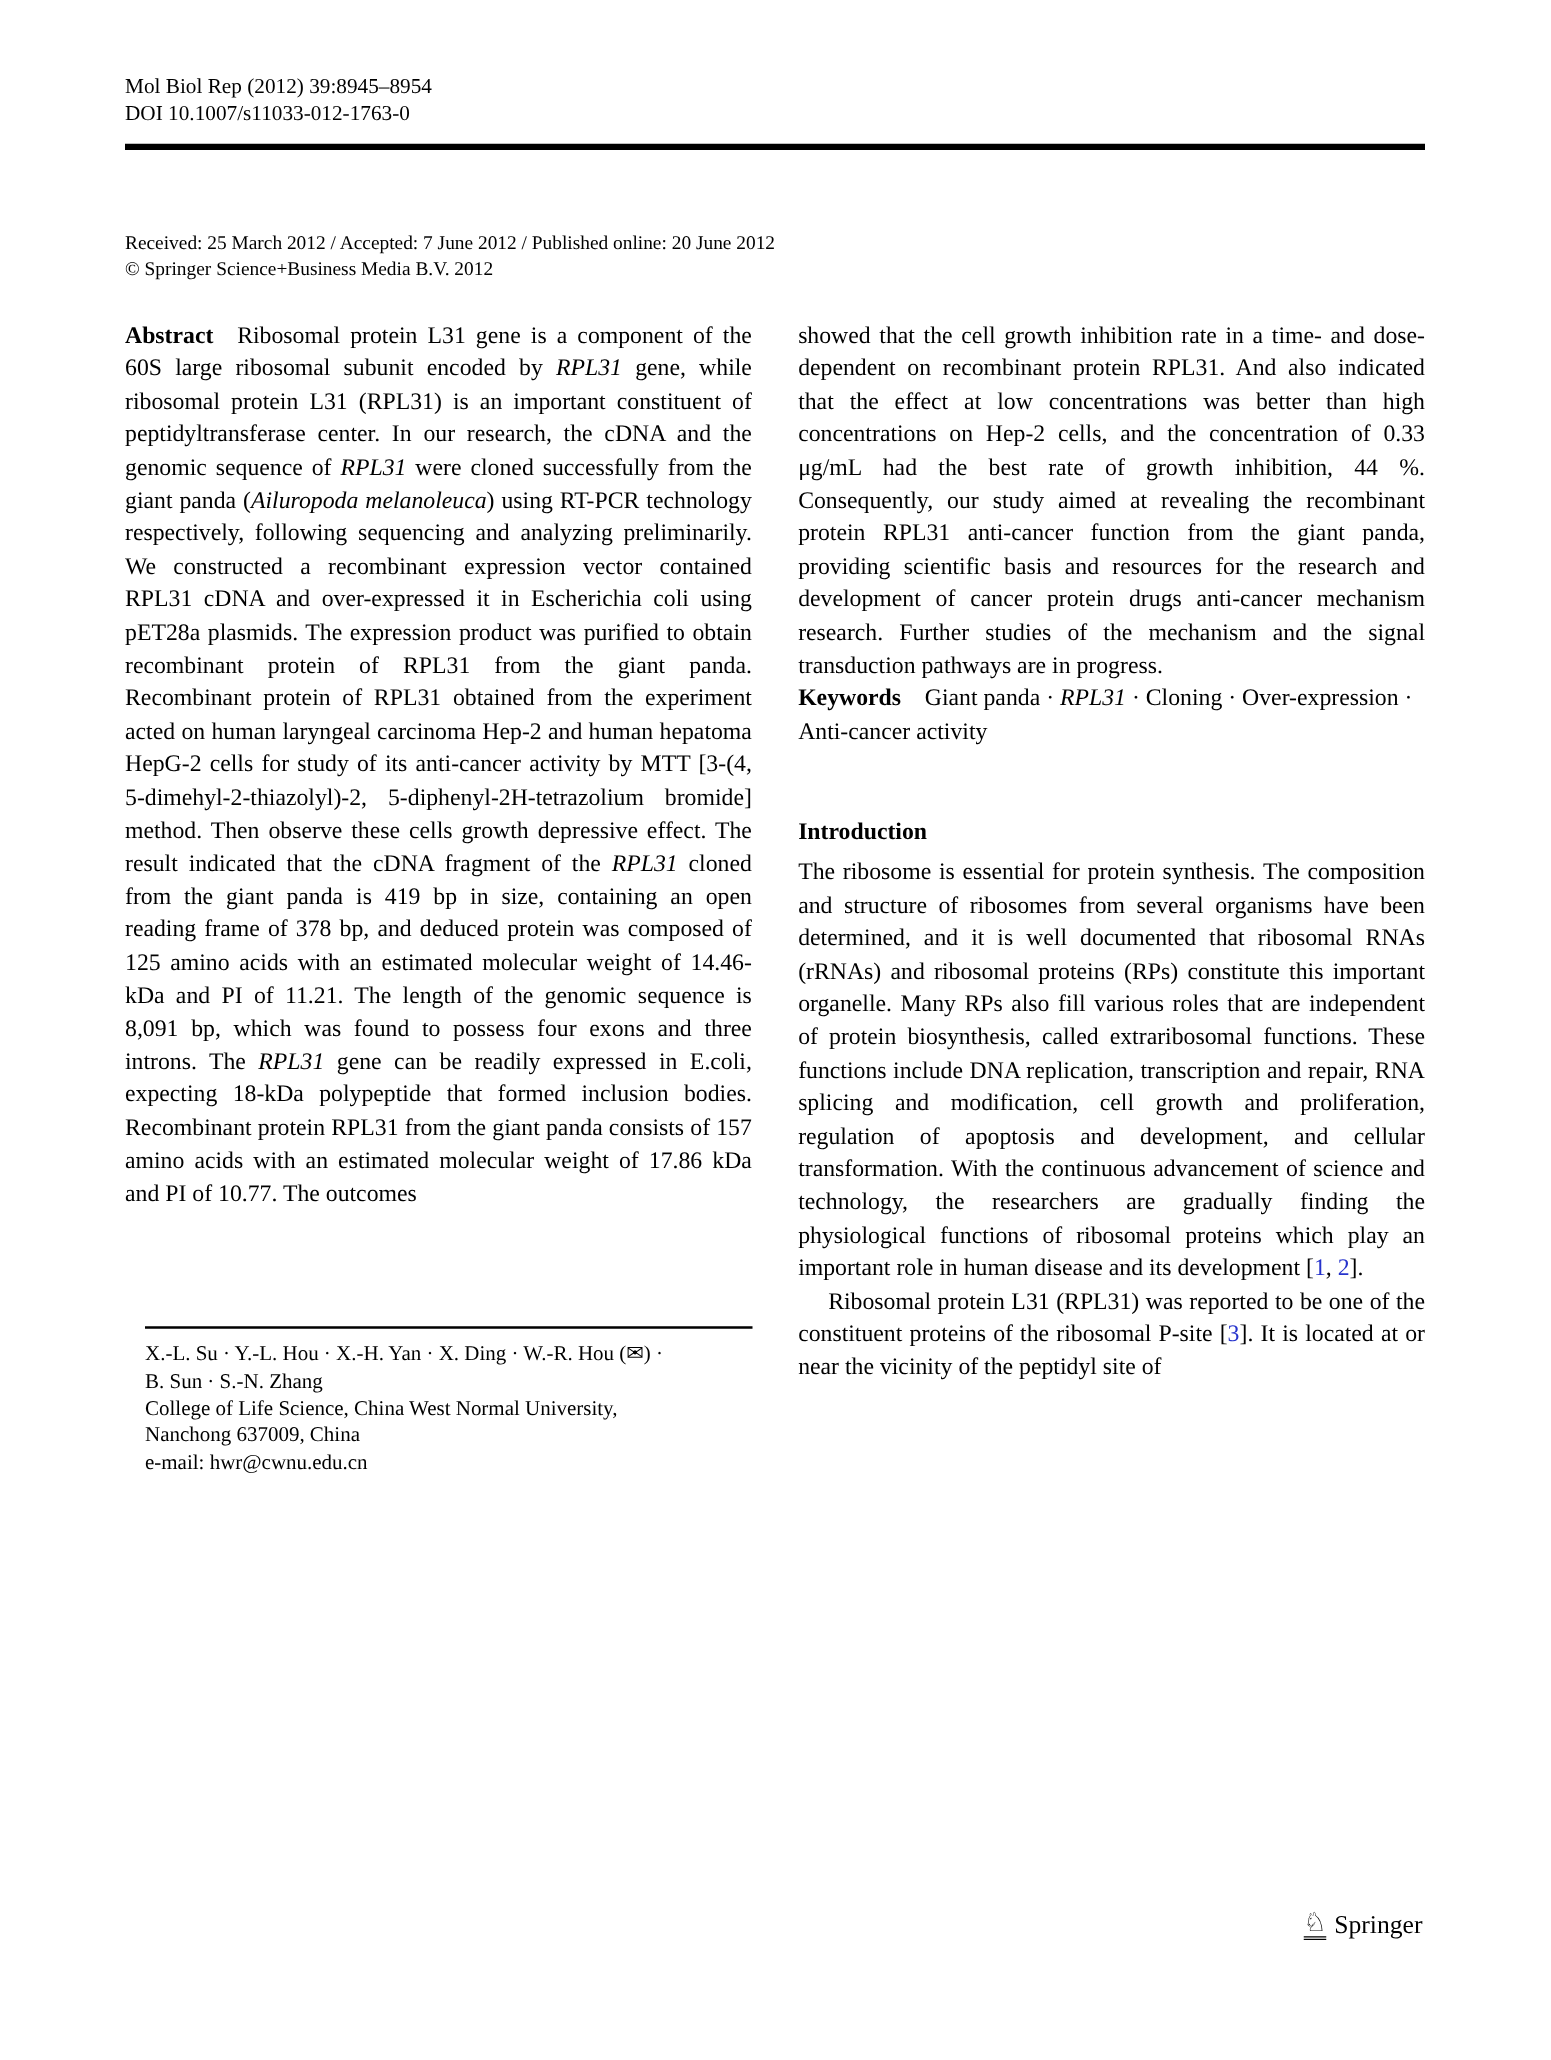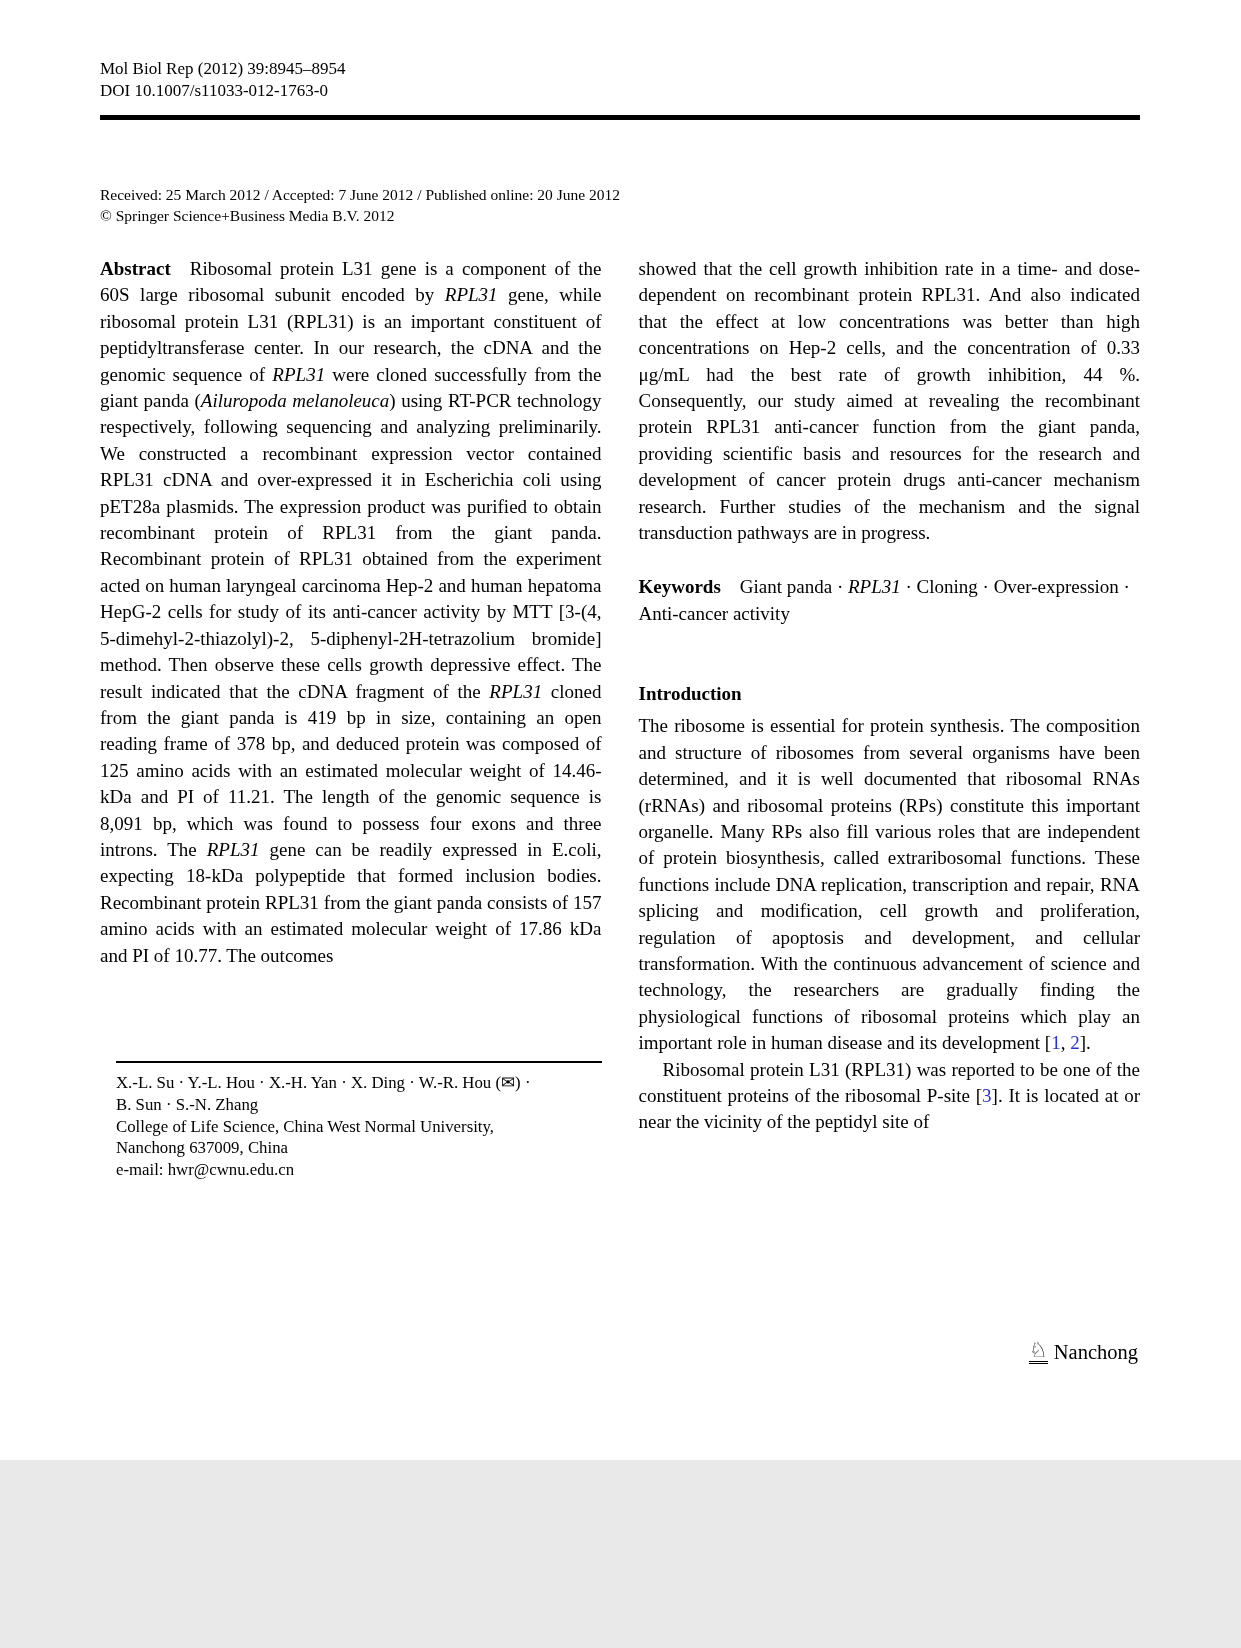--- a/index.html
+++ b/index.html
@@ -1,40 +1,40 @@
 <!DOCTYPE html>
 <html><head>
 <meta charset="utf-8">
 <style>
   * { margin:0; padding:0; box-sizing:border-box; }
   html,body { background:#e9e9e9; }
   .page {
     position:relative;
-    width:1241px; height:1460px;
+    width:1241px; height:1648px;
     margin:0 auto;
     background:#ffffff;
     color:#000;
     font-family:"Liberation Serif","DejaVu Serif",serif;
     padding:0 101px 0 100px;
     overflow:hidden;
   }
   .journal-header { padding-top:58px; font-size:17px; line-height:22px; }
   .header-rule { margin-top:13px; height:5px; background:#000; }
   .title {
     margin-top:86px;
     font-size:30px; font-weight:bold; line-height:39px;
     letter-spacing:0.2px;
   }
   .authors { margin-top:42px; font-size:18.5px; font-weight:bold; line-height:25.5px; }
   .received { margin-top:64px; font-size:15.5px; line-height:21px; }
   .columns { display:flex; gap:37px; margin-top:30px; }
   .col { width:502px; }
   .col-left { position:relative; height:925px; }
   .body-text { font-size:19px; line-height:26.4px; text-align:justify; }
-  .keywords { margin-top:28px; text-align:left; }
+  .keywords { text-align:left; }
   .section-heading { margin-top:54px; font-size:19px; font-weight:bold; line-height:26px; }
   .para-after-heading { margin-top:6px; }
   .indented { text-indent:24px; }
   .footnote { position:absolute; left:16px; right:0; bottom:0; }
   .footnote-rule { height:2px; background:#000; margin-bottom:9px; }
   .footnote-text { font-size:16.8px; line-height:21.8px; }
   .springer-logo {
     position:absolute; right:103px; bottom:96px;
     font-size:20.5px; line-height:24px;
     display:flex; align-items:center; gap:6px;
@@ -74,16 +74,16 @@
       <p class="body-text keywords"><span style="font-weight: bold;">Keywords</span><span> Giant panda · </span><span style="font-style: italic;">RPL31</span><span> · Cloning · Over-expression · Anti-cancer activity</span></p>
       <h2 class="section-heading">Introduction</h2>
       <p class="body-text para-after-heading"><span>The ribosome is essential for protein synthesis. The composition and structure of ribosomes from several organisms have been determined, and it is well documented that ribosomal RNAs (rRNAs) and ribosomal proteins (RPs) constitute this important organelle. Many RPs also fill various roles that are independent of protein biosynthesis, called extraribosomal functions. These functions include DNA replication, transcription and repair, RNA splicing and modification, cell growth and proliferation, regulation of apoptosis and development, and cellular transformation. With the continuous advancement of science and technology, the researchers are gradually finding the physiological functions of ribosomal proteins which play an important role in human disease and its development [</span><span style="color: rgb(38, 51, 204);">1</span><span>, </span><span style="color: rgb(38, 51, 204);">2</span><span>].</span></p>
       <p class="body-text indented"><span>Ribosomal protein L31 (RPL31) was reported to be one of the constituent proteins of the ribosomal P-site [</span><span style="color: rgb(38, 51, 204);">3</span><span>]. It is located at or near the vicinity of the peptidyl site of</span></p>
     </div>
 
   </div>
 
   <div class="springer-logo">
     <span class="knight">♘</span>
-    <span>Nanchong</span>
+    <span>Springer</span>
   </div>
 
 </div>
 
 </body></html>

